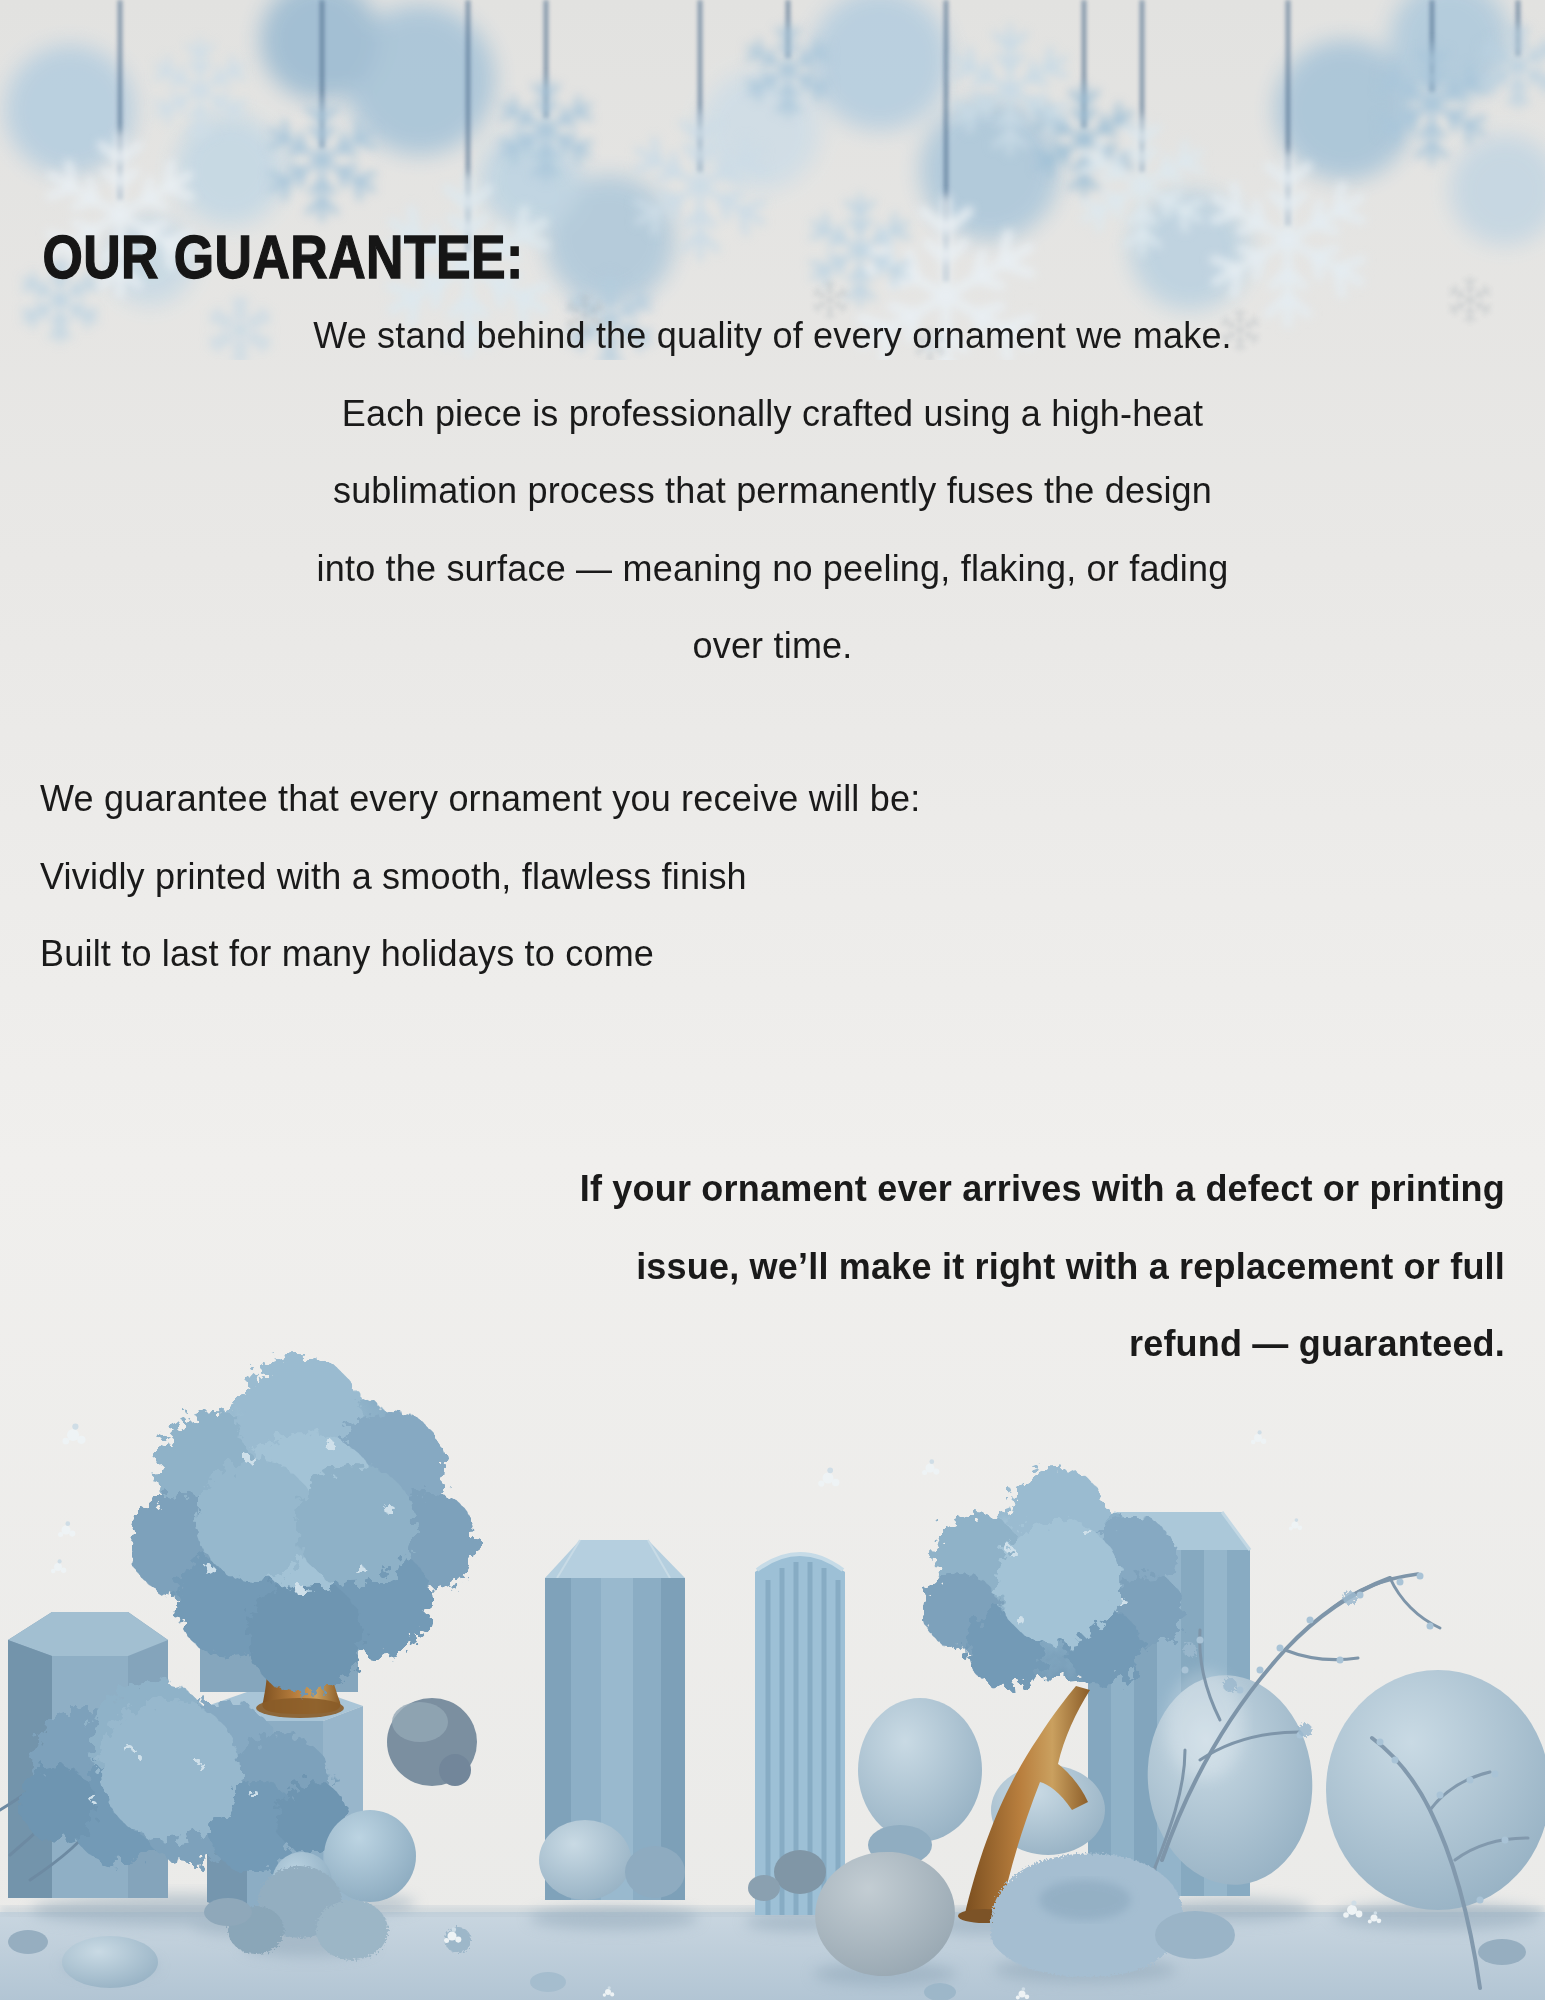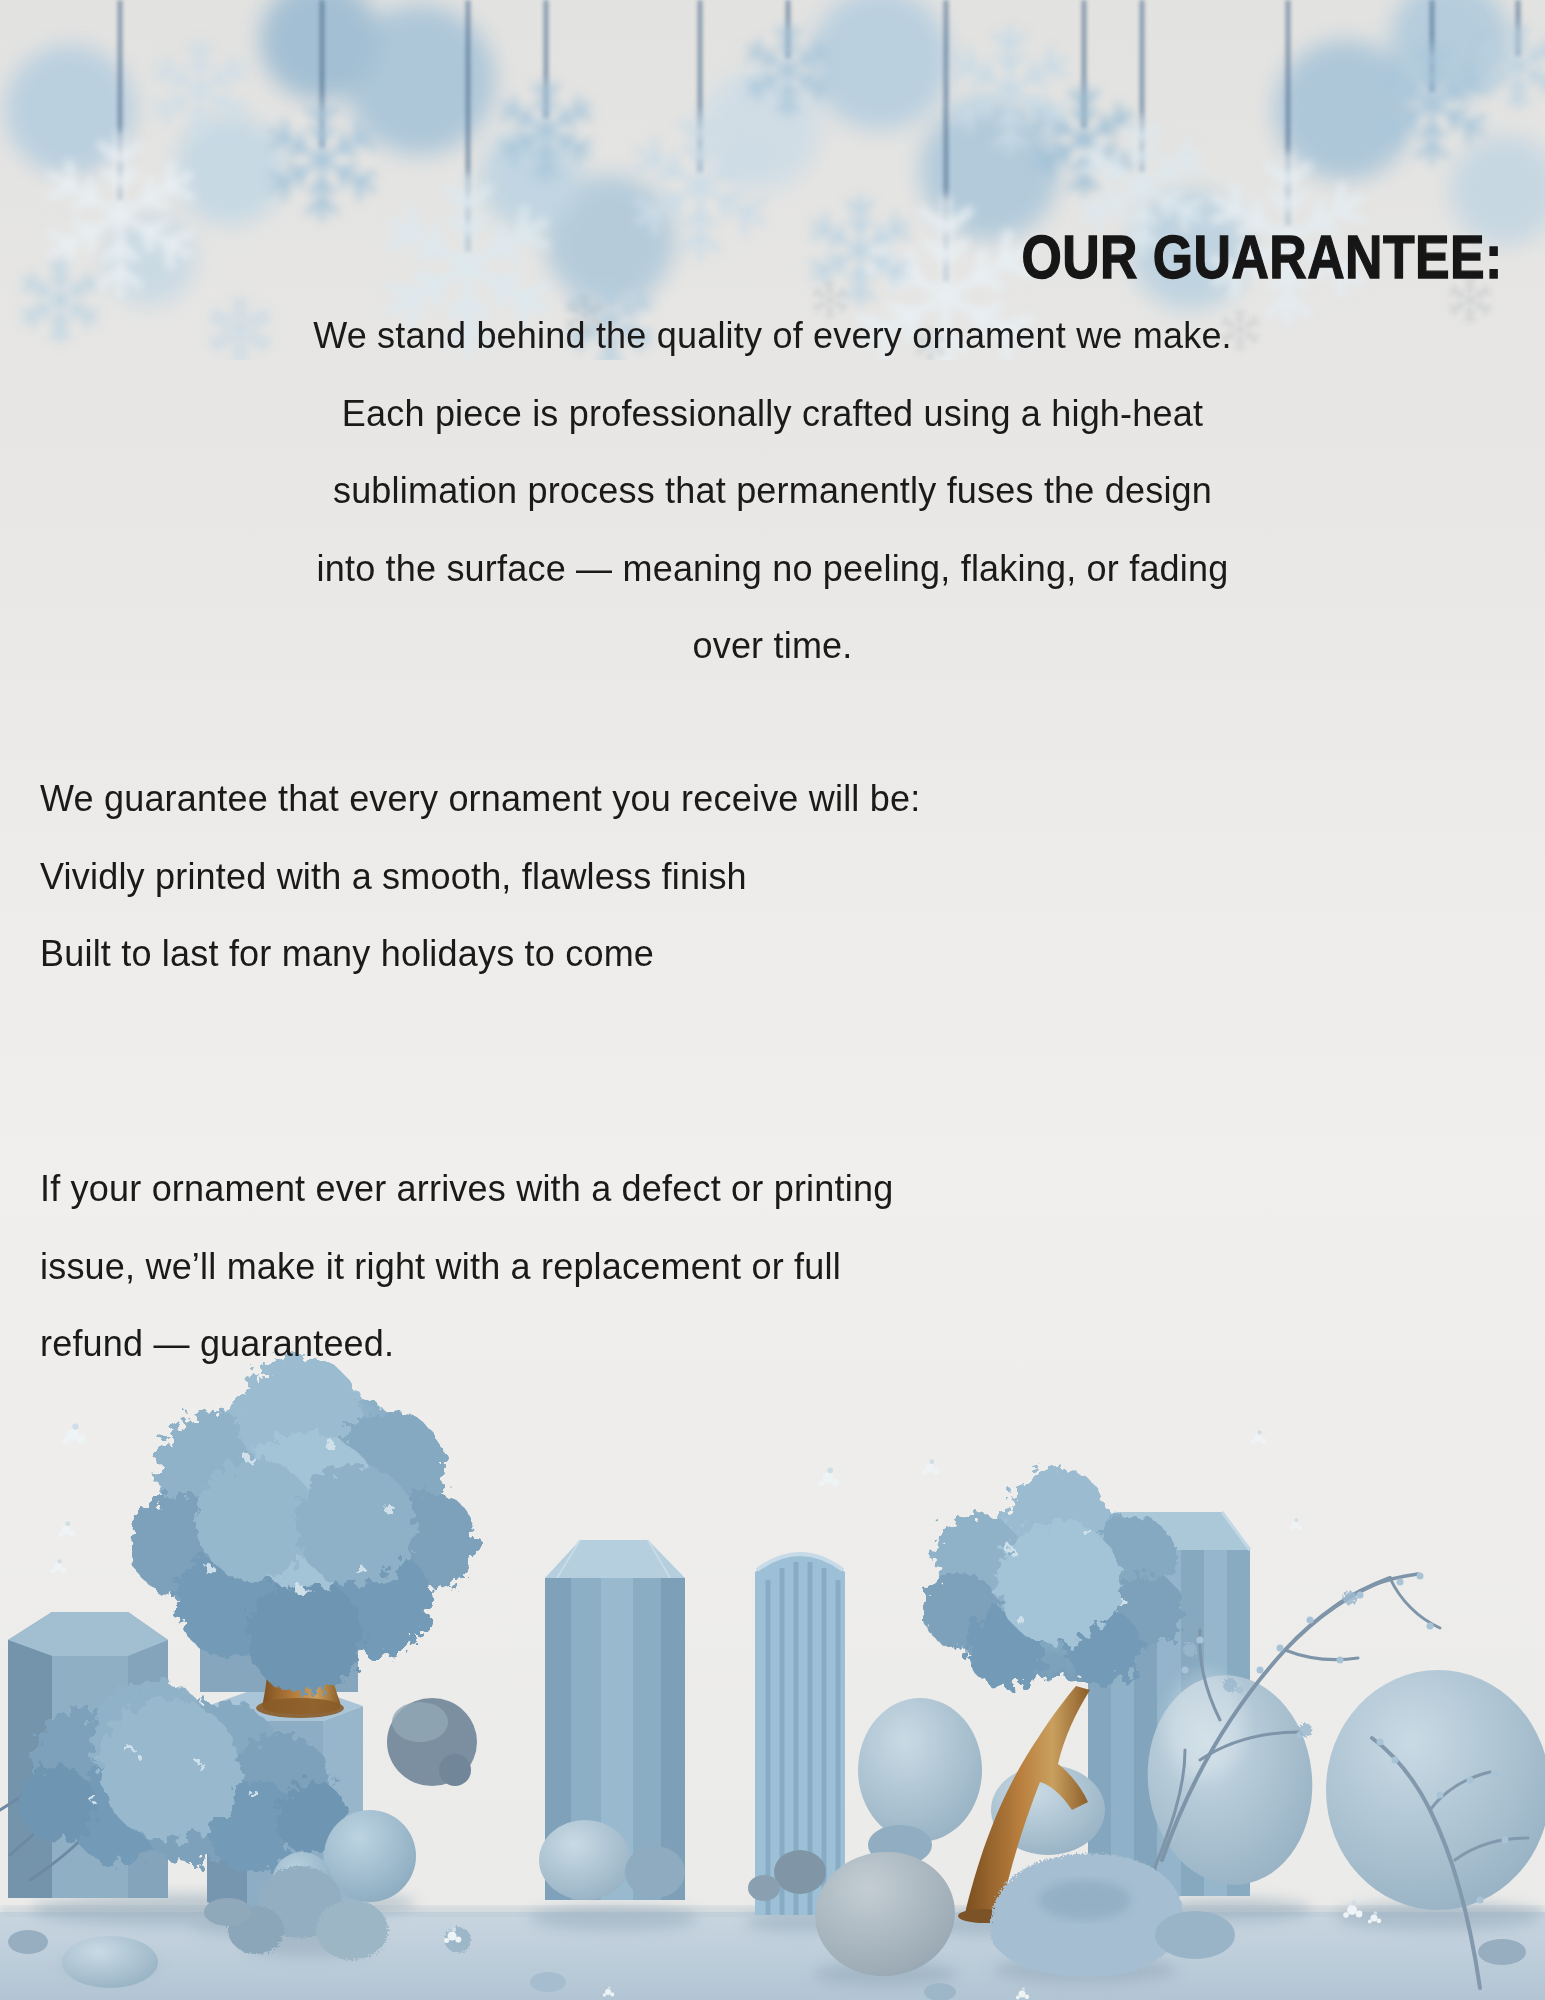--- a/index.html
+++ b/index.html
@@ -5,35 +5,35 @@
   html,body{margin:0;padding:0;background:#cfd4d8;}
   .page{
     position:relative;width:1545px;height:2000px;overflow:hidden;
     background:linear-gradient(180deg,#e2e2e0 0%,#e9e8e6 28%,#f0efed 58%,#eaeae8 100%);
     font-family:"Liberation Sans",sans-serif;
   }
   .top-decor{position:absolute;top:0;left:0;width:1545px;height:360px;pointer-events:none;}
   .bottom-scene{position:absolute;top:1340px;left:0;width:1545px;height:660px;pointer-events:none;}
   .title{
     position:absolute;top:222px;left:0;width:100%;margin:0;
-    display:flex;justify-content:flex-end;z-index:5;
+    display:flex;justify-content:flex-start;z-index:5;
   }
   .title-inner{
     display:inline-block;font-size:61px;line-height:70px;font-weight:700;
     letter-spacing:0.5px;color:#161616;-webkit-text-stroke:1.3px #161616;
     transform:scaleX(0.85);transform-origin:center;
   }
   .para{
     position:absolute;left:0;width:100%;padding:0 40px;box-sizing:border-box;
     font-size:36px;line-height:77.5px;color:#1a1a1a;letter-spacing:0.2px;z-index:5;
   }
   .para .line{white-space:nowrap;}
   .para-intro{top:297px;text-align:center;}
   .para-promise{top:760px;text-align:left;}
-  .para-closing{top:1150px;text-align:left;}
+  .para-closing{top:1150px;text-align:right;font-weight:bold;}
 </style>
 </head>
 <body>
 
 <div class="page">
 
   <svg class="top-decor" viewBox="0 0 1545 360" aria-hidden="true">
     <defs>
       <filter id="b2">
           <feGaussianBlur stdDeviation="2"></feGaussianBlur>

